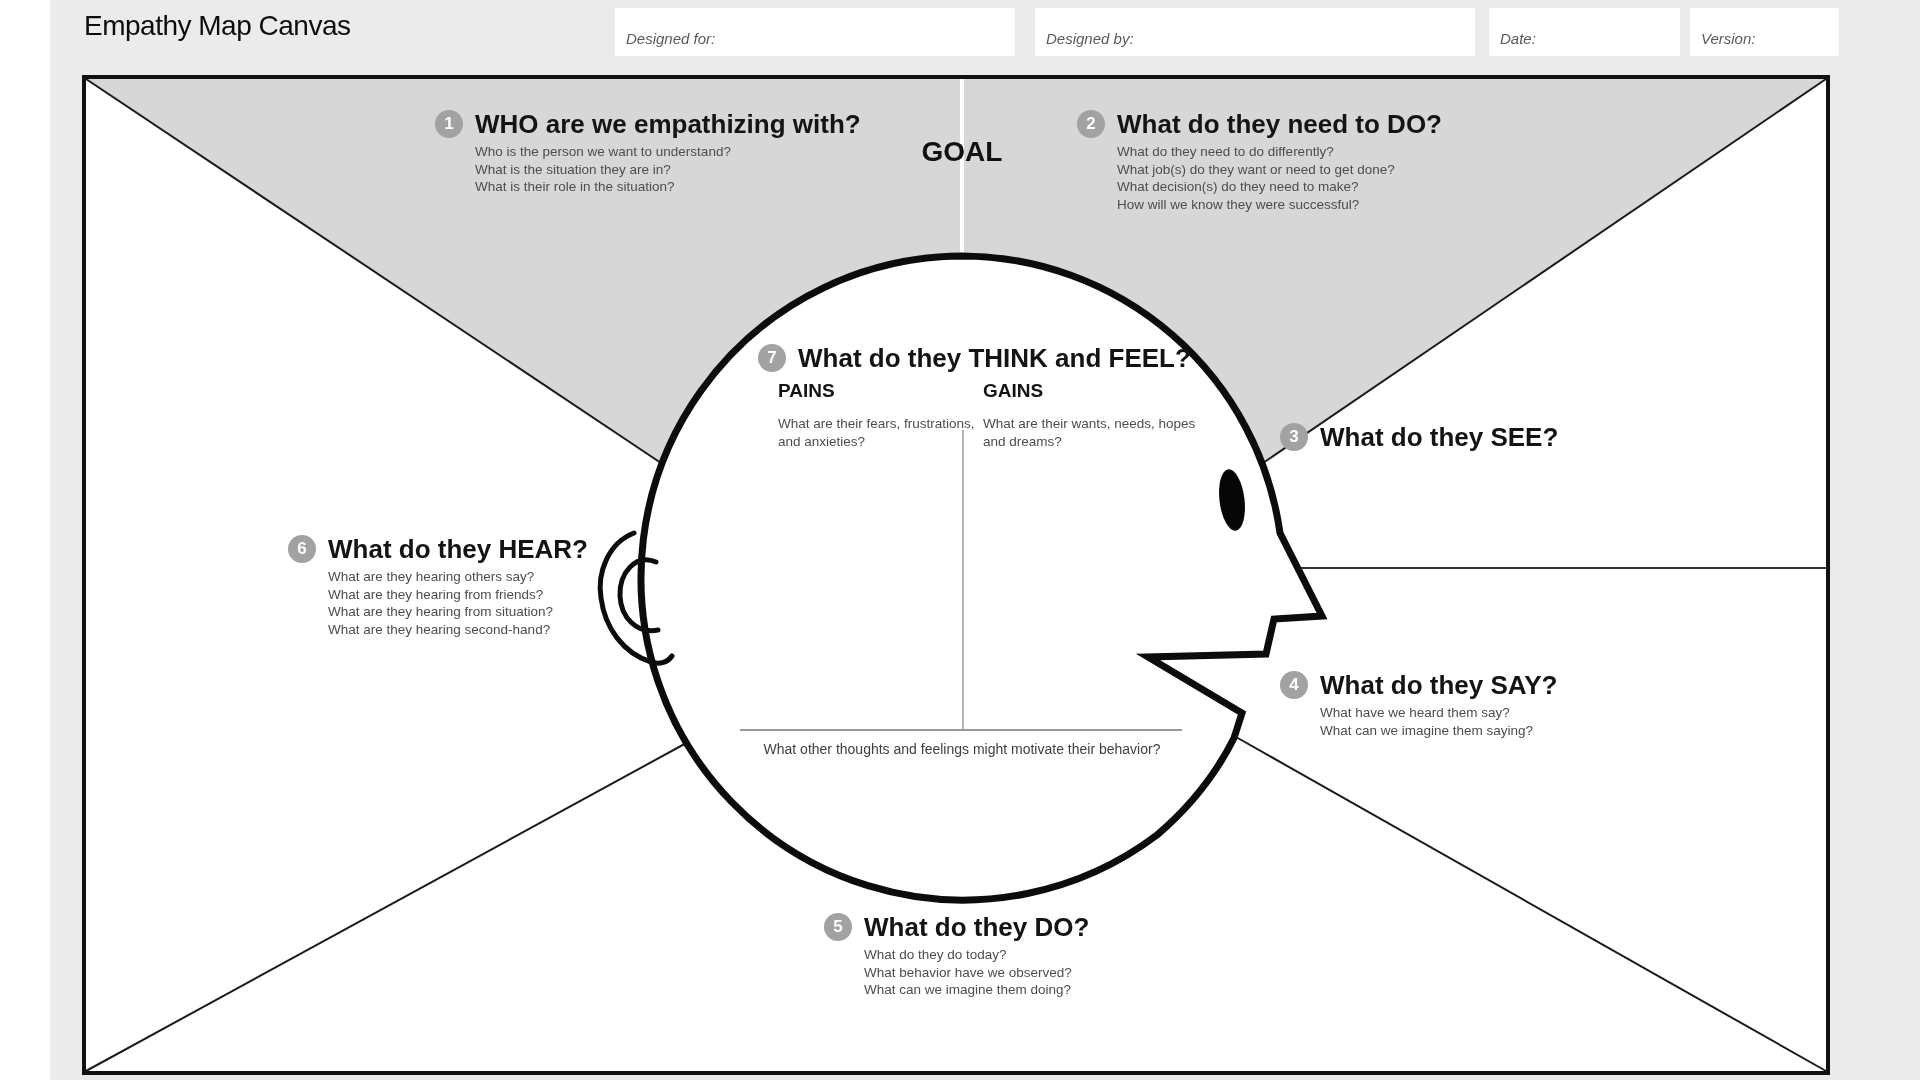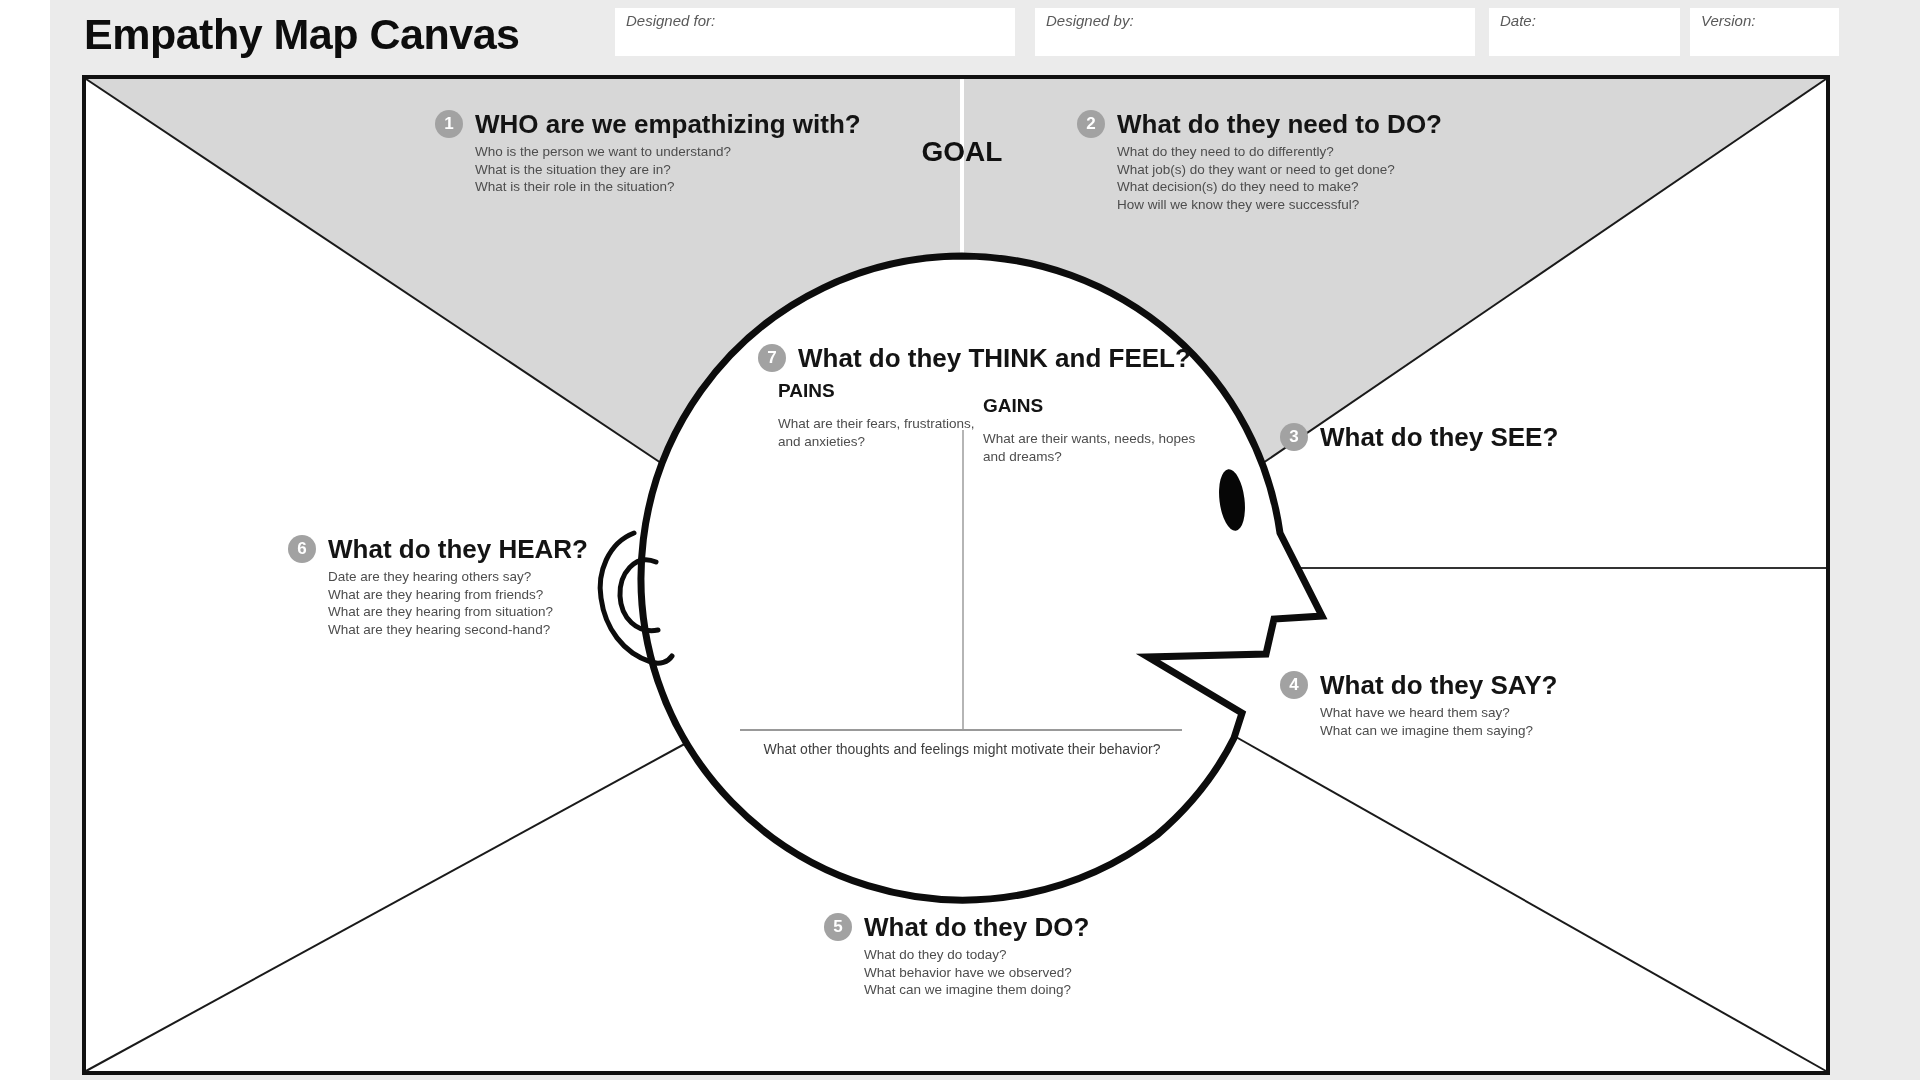--- a/index.html
+++ b/index.html
@@ -1,22 +1,22 @@
 <!DOCTYPE html>
 <html><head>
 <meta charset="utf-8">
 <style>
   html,body{margin:0;padding:0;background:#ffffff;}
   .stage{position:relative;width:1920px;height:1080px;overflow:hidden;
          font-family:"Liberation Sans","DejaVu Sans",sans-serif;background:#ffffff;}
   .bg-panel{position:absolute;left:50px;top:0;width:1870px;height:1080px;background:#ebebeb;}
-  .page-title{position:absolute;left:84px;top:10px;font-size:43px;font-weight:700;
+  .page-title{position:absolute;left:84px;top:10px;font-size:28px;font-weight:400;
               letter-spacing:-0.5px;color:#0d0d0d;}
   .field{position:absolute;top:8px;height:48px;background:#ffffff;box-sizing:border-box;
-         padding:4px 11px;font-size:15px;font-style:italic;color:#595959;}
+         padding:22px 11px;font-size:15px;font-style:italic;color:#595959;}
   .field.f0{left:615px;width:400px;}
   .field.f1{left:1035px;width:440px;}
   .field.f2{left:1489px;width:191px;}
   .field.f3{left:1690px;width:149px;}
   svg.diagram{position:absolute;left:0;top:0;}
   .goal{position:absolute;left:880px;top:106px;width:164px;text-align:center;
         font-size:28px;font-weight:700;color:#111;margin-top:30px;}
   .section{position:absolute;display:flex;gap:12px;}
   .badge{width:28px;height:28px;border-radius:50%;background:#a2a2a2;color:#fff;
          font-size:17px;font-weight:700;line-height:28px;text-align:center;flex:0 0 28px;}
@@ -126,40 +126,40 @@
           <div>What can we imagine them doing?</div>
         </div>
     </div>
   </div>
 
   <div class="section" style="left:288px;top:535px">
     <div class="badge">6</div>
     <div>
       <div class="sec-title">What do they HEAR?</div>
       <div class="sec-questions">
-          <div>Date are they hearing others say?</div>
+          <div>What are they hearing others say?</div>
           <div>What are they hearing from friends?</div>
           <div>What are they hearing from situation?</div>
           <div>What are they hearing second-hand?</div>
         </div>
     </div>
   </div>
 
   <div class="section" style="left:758px;top:344px">
     <div class="badge">7</div>
     <div>
       <div class="sec-title">What do they THINK and FEEL?</div>
     </div>
   </div>
 
   <div class="subcol" style="left:778px;top:379px;width:200px">
     <div class="sub-label">PAINS</div>
     <div class="sec-questions">What are their fears, frustrations, and anxieties?</div>
   </div>
 
-  <div class="subcol" style="left:983px;top:394px;width:215px">
+  <div class="subcol" style="left:983px;top:379px;width:215px">
     <div class="sub-label">GAINS</div>
     <div class="sec-questions">What are their wants, needs, hopes and dreams?</div>
   </div>
 
   <div class="think-footer">What other thoughts and feelings might motivate their behavior?</div>
 
 </div>
 
 </body></html>

